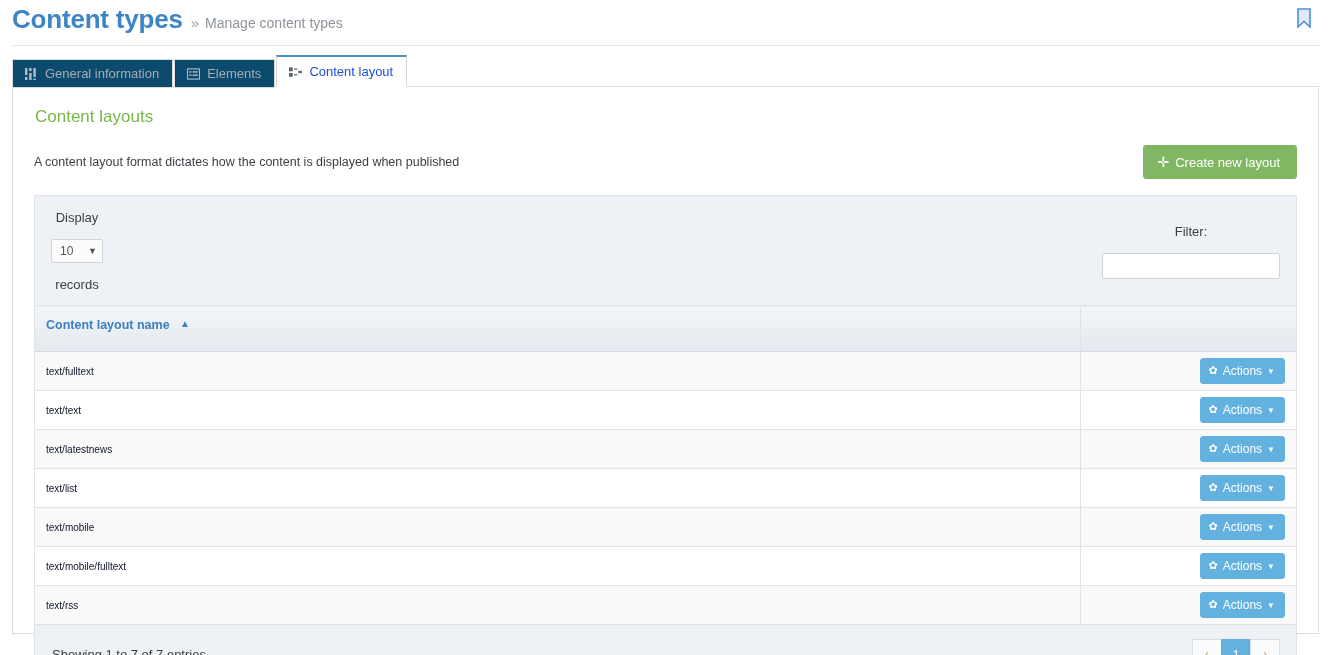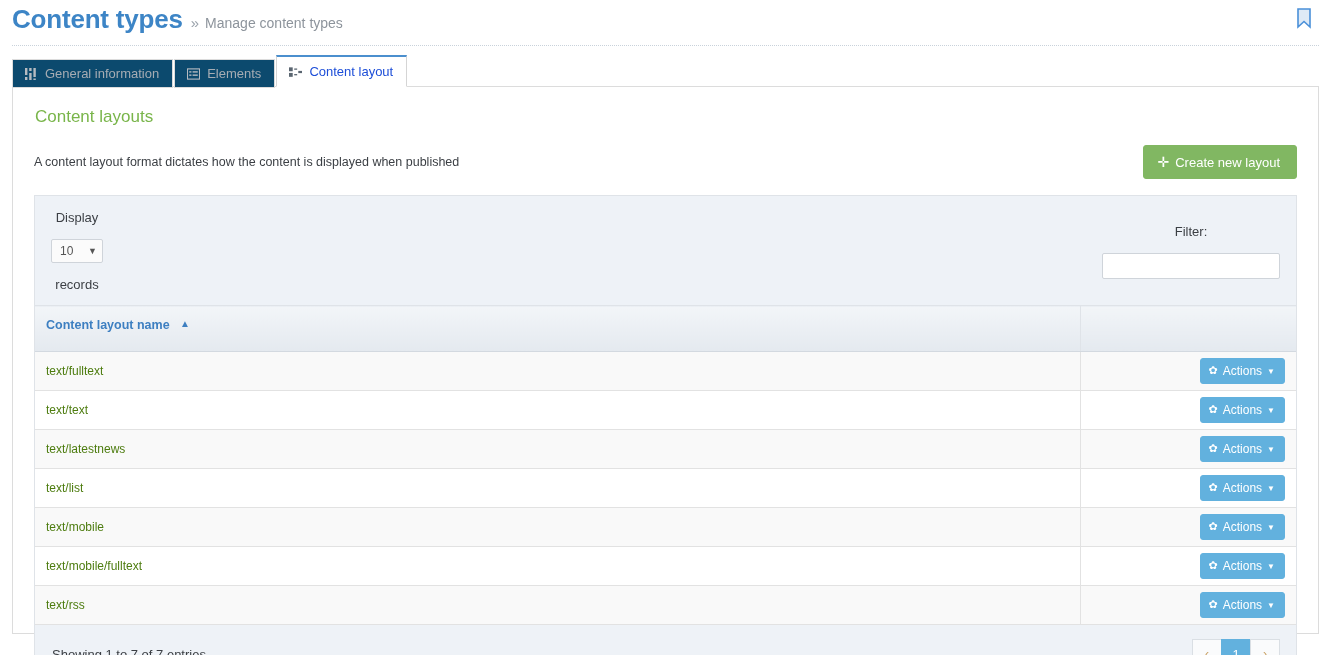--- a/index.html
+++ b/index.html
@@ -239,23 +239,23 @@
     font-size: 12.5px;
   }
   table.dt td:last-child {
     border-right: none;
     padding: 0 11px 0 0;
     text-align: right;
   }
   table.dt tbody tr.odd td { background: #f9f9f9; }
   table.dt tbody tr.even td { background: #ffffff; }
   .row-link {
-    color: #4d7c0f;
+    color: #0f172a;
     text-decoration: none;
-    font-size: 12px;
+    font-size: 10px;
   }
 
   .btn-actions {
     background: #62b1de;
     border: 1px solid #62b1de;
     border-radius: 3px;
     color: #ffffff;
     font-size: 12px;
     padding: 5px 9px 5px 8px;
     display: inline-flex;

